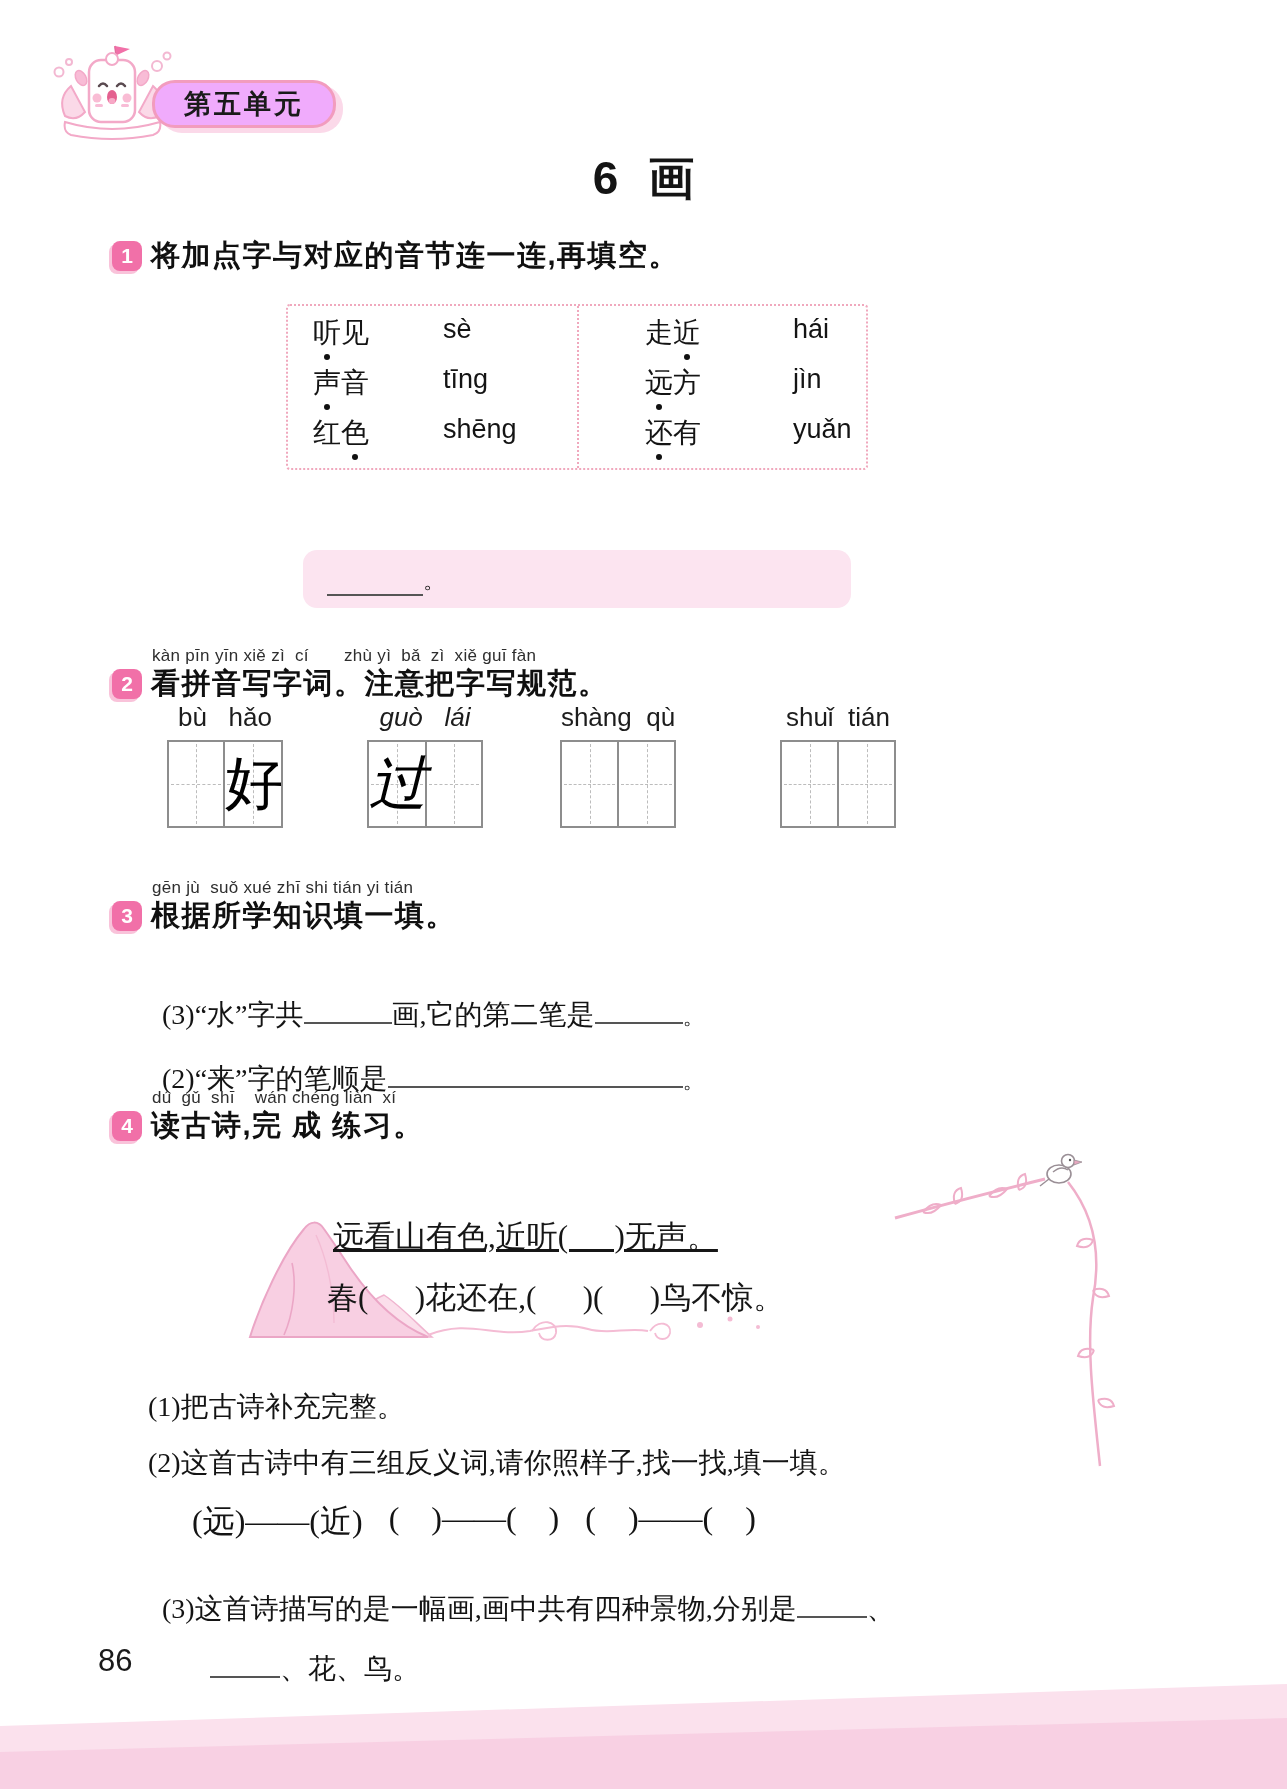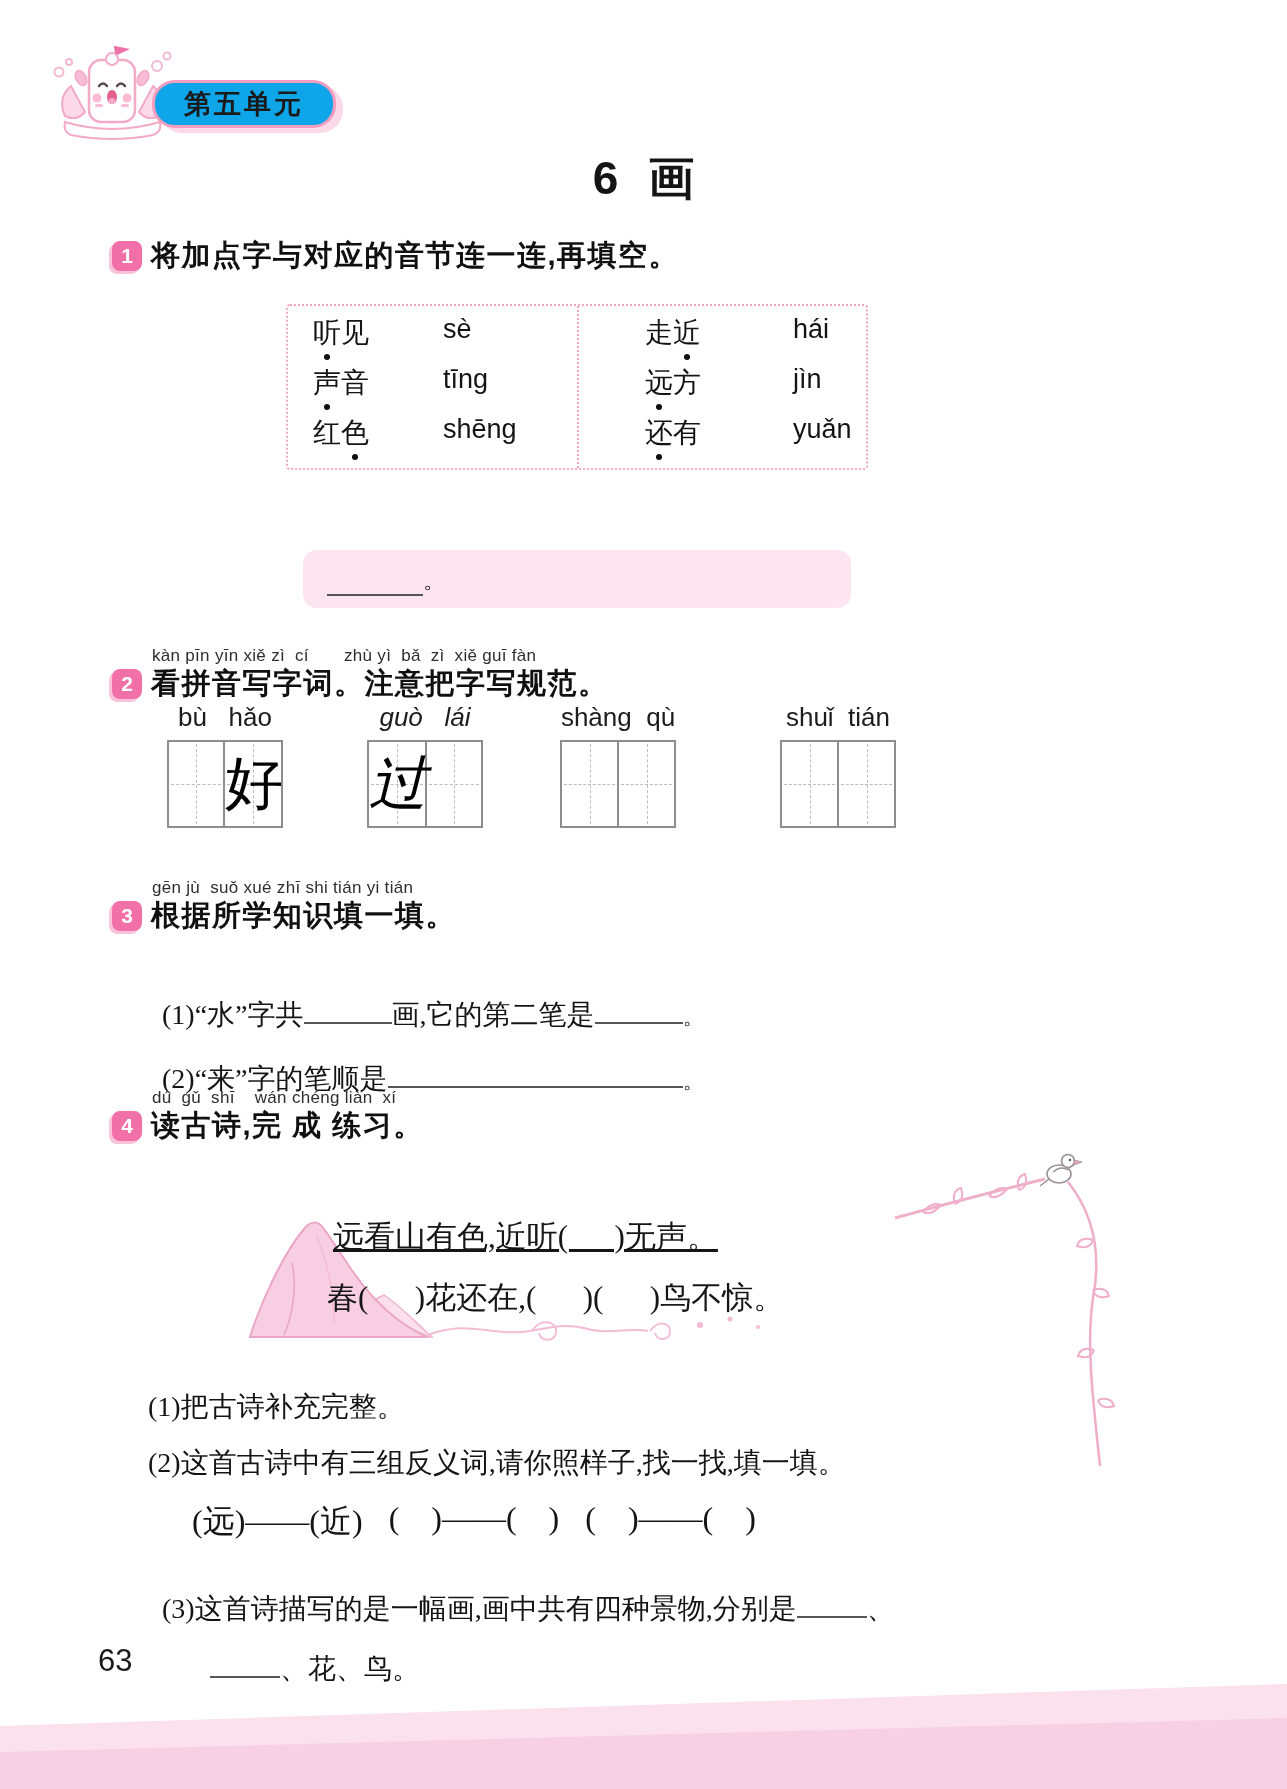--- a/index.html
+++ b/index.html
@@ -8,21 +8,21 @@
     background:#ffffff;
     font-family:"Liberation Sans", sans-serif;
     color:#111;
   }
   .abs{position:absolute;}
   .kai{font-family:"Liberation Serif", serif;}
 
   
   .unit-pill{
     left:152px;top:80px;width:178px;height:42px;
-    background:#0ea5e9;border:3px solid #f29cbe;border-radius:23px;
+    background:#f0abfc;border:3px solid #f29cbe;border-radius:23px;
     box-shadow:7px 5px 0 0 #fbd9e9;
     display:flex;align-items:center;justify-content:center;
   }
   .unit-pill .txt{font-size:27px;font-weight:700;letter-spacing:3px;color:#1a1a1a;}
 
   
   .lesson-title{
     left:0;top:148px;width:100%;
     display:flex;justify-content:center;align-items:baseline;gap:30px;
     font-size:46px;font-weight:700;color:#141414;
@@ -244,21 +244,21 @@
 
 <div class="section-head" style="left:112px;top:878px;">
   <div class="pinyin">gēn jù  suǒ xué zhī shi tián yi tián</div>
   <div class="head-row">
     <div class="badge">3</div>
     <div class="head-title">根据所学知识填一填。</div>
   </div>
 </div>
 
 <div class="bodyline kai" style="left:148px;top:962px;">
-  <span>(1)“水”字共</span><span class="blank" style="width:88px;"></span><span>画,它的第二笔是</span><span class="blank" style="width:88px;"></span><span class="small-period">。</span>
+  <span>(3)“水”字共</span><span class="blank" style="width:88px;"></span><span>画,它的第二笔是</span><span class="blank" style="width:88px;"></span><span class="small-period">。</span>
 </div>
 <div class="bodyline kai" style="left:148px;top:1026px;">
   <span>(2)“来”字的笔顺是</span><span class="blank" style="width:295px;"></span><span class="small-period">。</span>
 </div>
 
 <div class="section-head" style="left:112px;top:1088px;">
   <div class="pinyin">dú  gǔ  shī    wán chéng liàn  xí</div>
   <div class="head-row">
     <div class="badge">4</div>
     <div class="head-title">读古诗,完 成 练习。</div>
@@ -305,18 +305,18 @@
 
 <div class="antonym-row kai" style="left:192px;top:1500px;"><span class="apair">(远)——(近)</span><span class="apair">(    )——(    )</span><span class="apair">(    )——(    )</span></div>
 
 <div class="bodyline kai" style="left:148px;top:1556px;">
   <span>(3)这首诗描写的是一幅画,画中共有四种景物,分别是</span><span class="blank" style="width:70px;"></span><span>、</span>
 </div>
 <div class="bodyline kai" style="left:196px;top:1616px;">
   <span class="blank" style="width:70px;"></span><span>、花、鸟。</span>
 </div>
 
-<div class="abs page-number">63</div>
+<div class="abs page-number">86</div>
 
 <svg class="footer-wave" viewBox="0 0 1287 115" preserveAspectRatio="none">
   <polygon points="0,52 1287,10 1287,115 0,115" fill="#fbe1ed"></polygon>
   <polygon points="0,78 1287,44 1287,115 0,115" fill="#f8d0e3"></polygon>
 </svg>
 
 </body></html>

